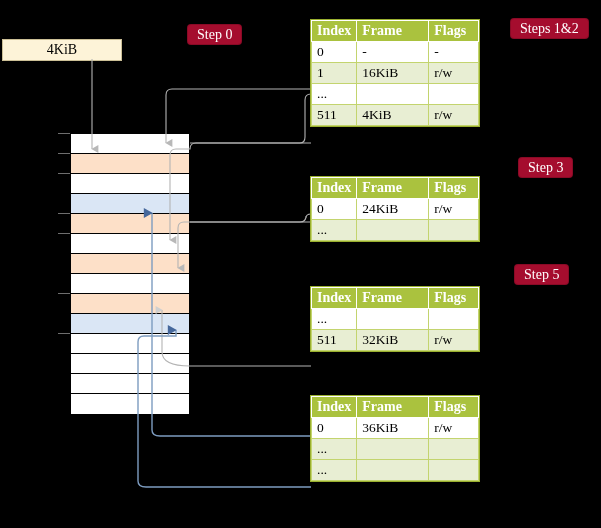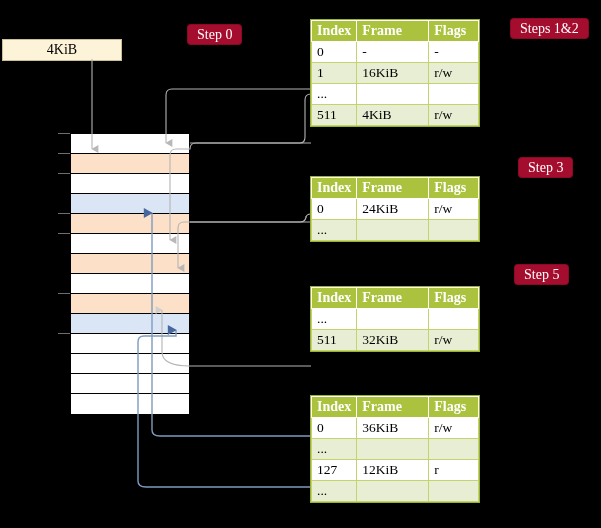--- a/index.html
+++ b/index.html
@@ -257,25 +257,20 @@
         <tr>
           <td class="col-index">0</td>
           <td class="col-frame">36KiB</td>
           <td class="col-flags">r/w</td>
         </tr>
         <tr class="alt">
           <td class="col-index">...</td>
           <td class="col-frame"></td>
           <td class="col-flags"></td>
         </tr>
-        <tr>
-          <td class="col-index">127</td>
-          <td class="col-frame">12KiB</td>
-          <td class="col-flags">r</td>
-        </tr>
         <tr class="alt">
           <td class="col-index">...</td>
           <td class="col-frame"></td>
           <td class="col-flags"></td>
         </tr>
       </tbody>
     </table>
 
 <div class="memtick" style="left: 58px; top: 133px;"></div>
     <div class="memtick" style="left: 58px; top: 153px;"></div>

